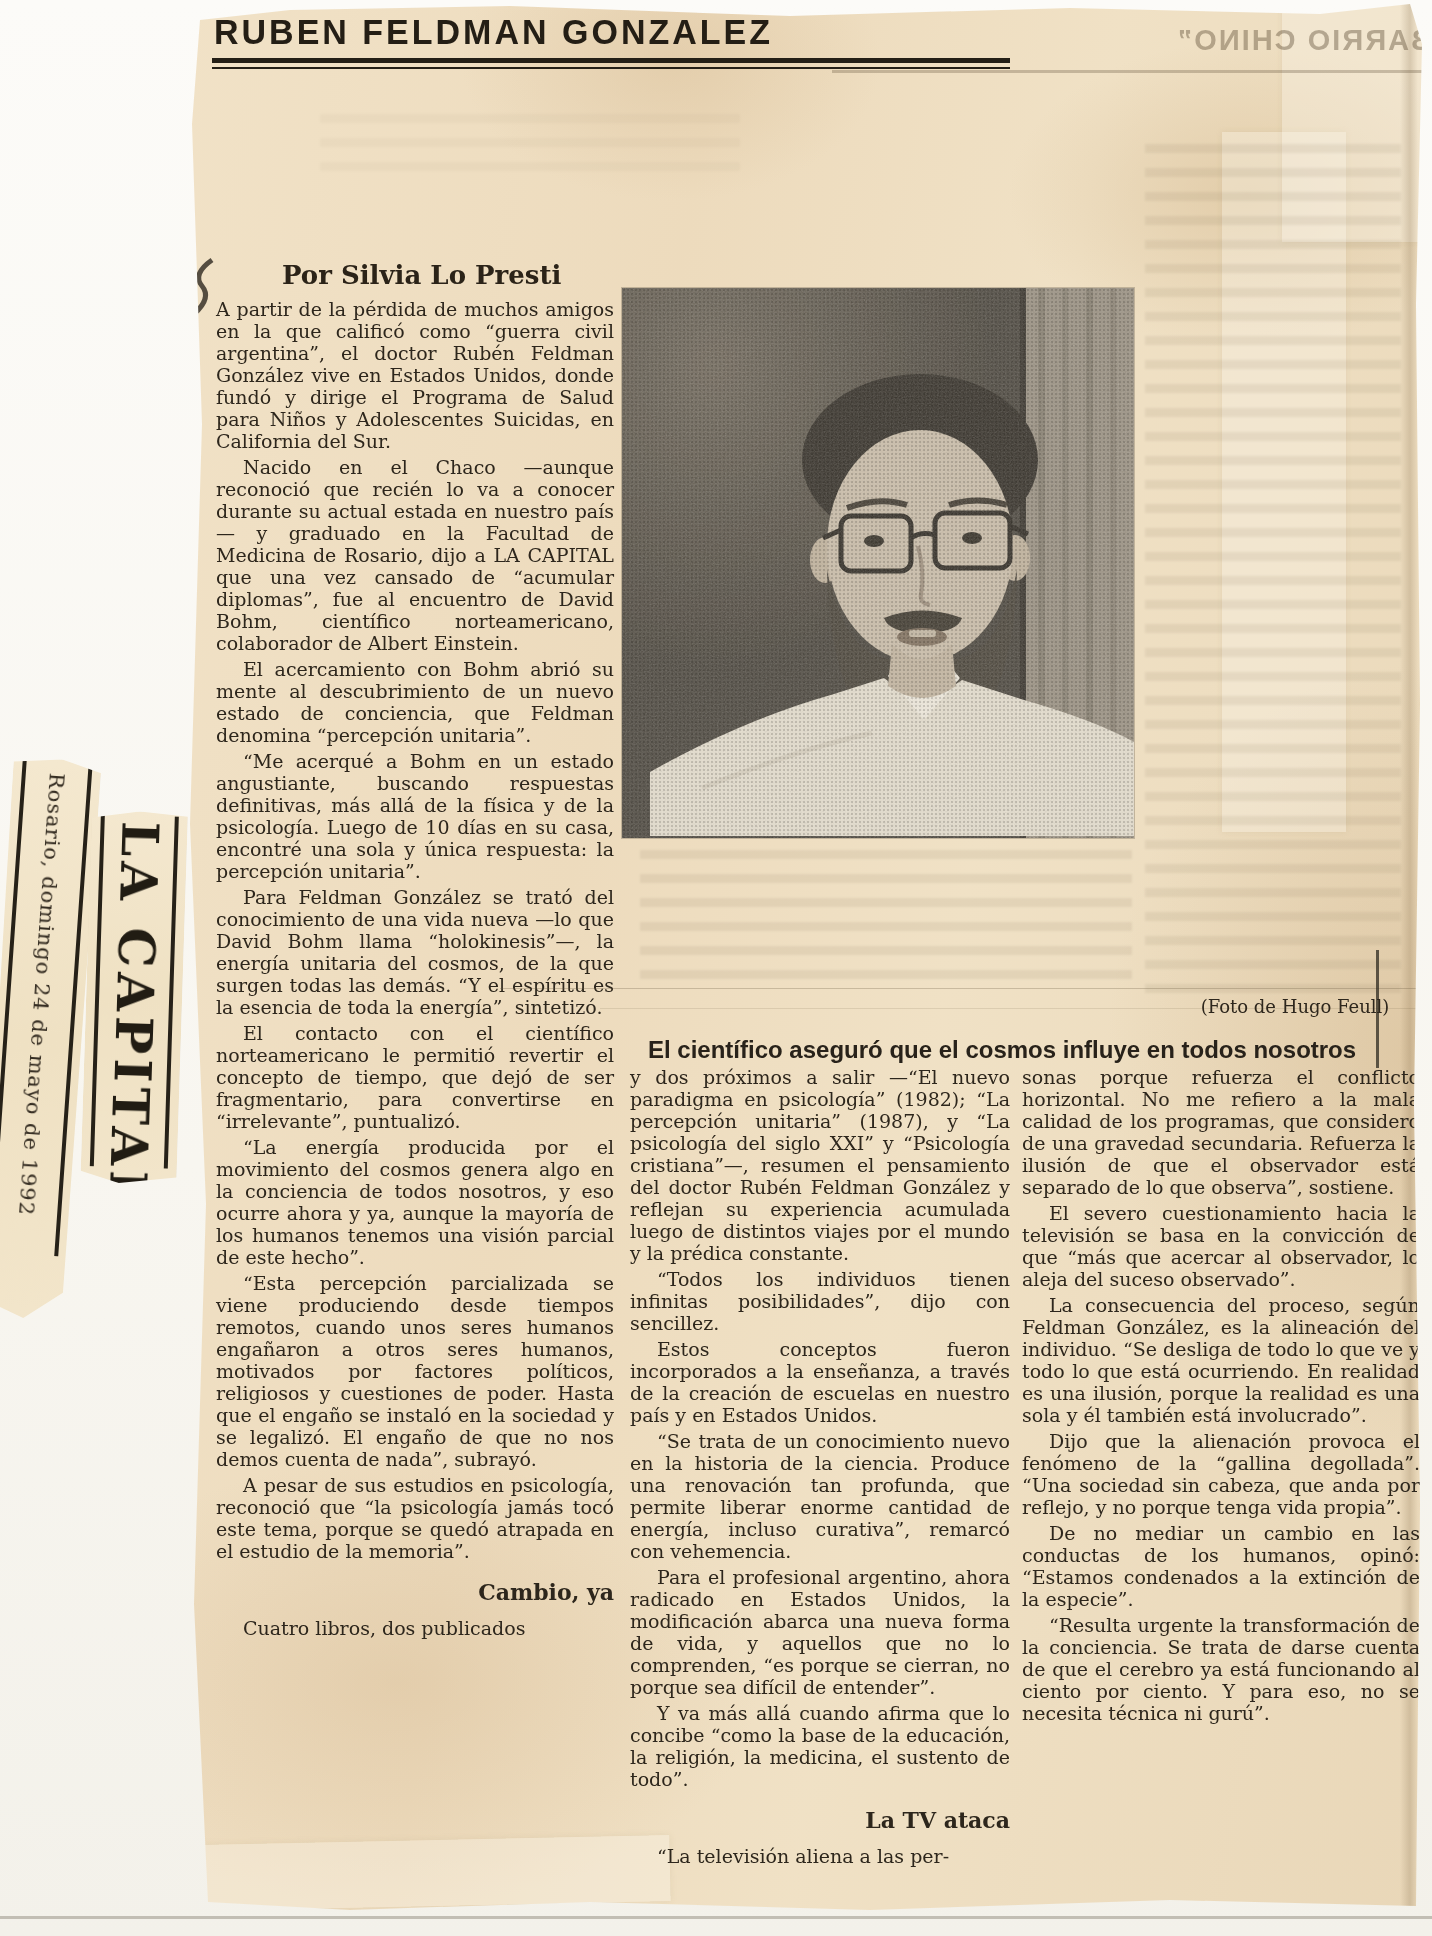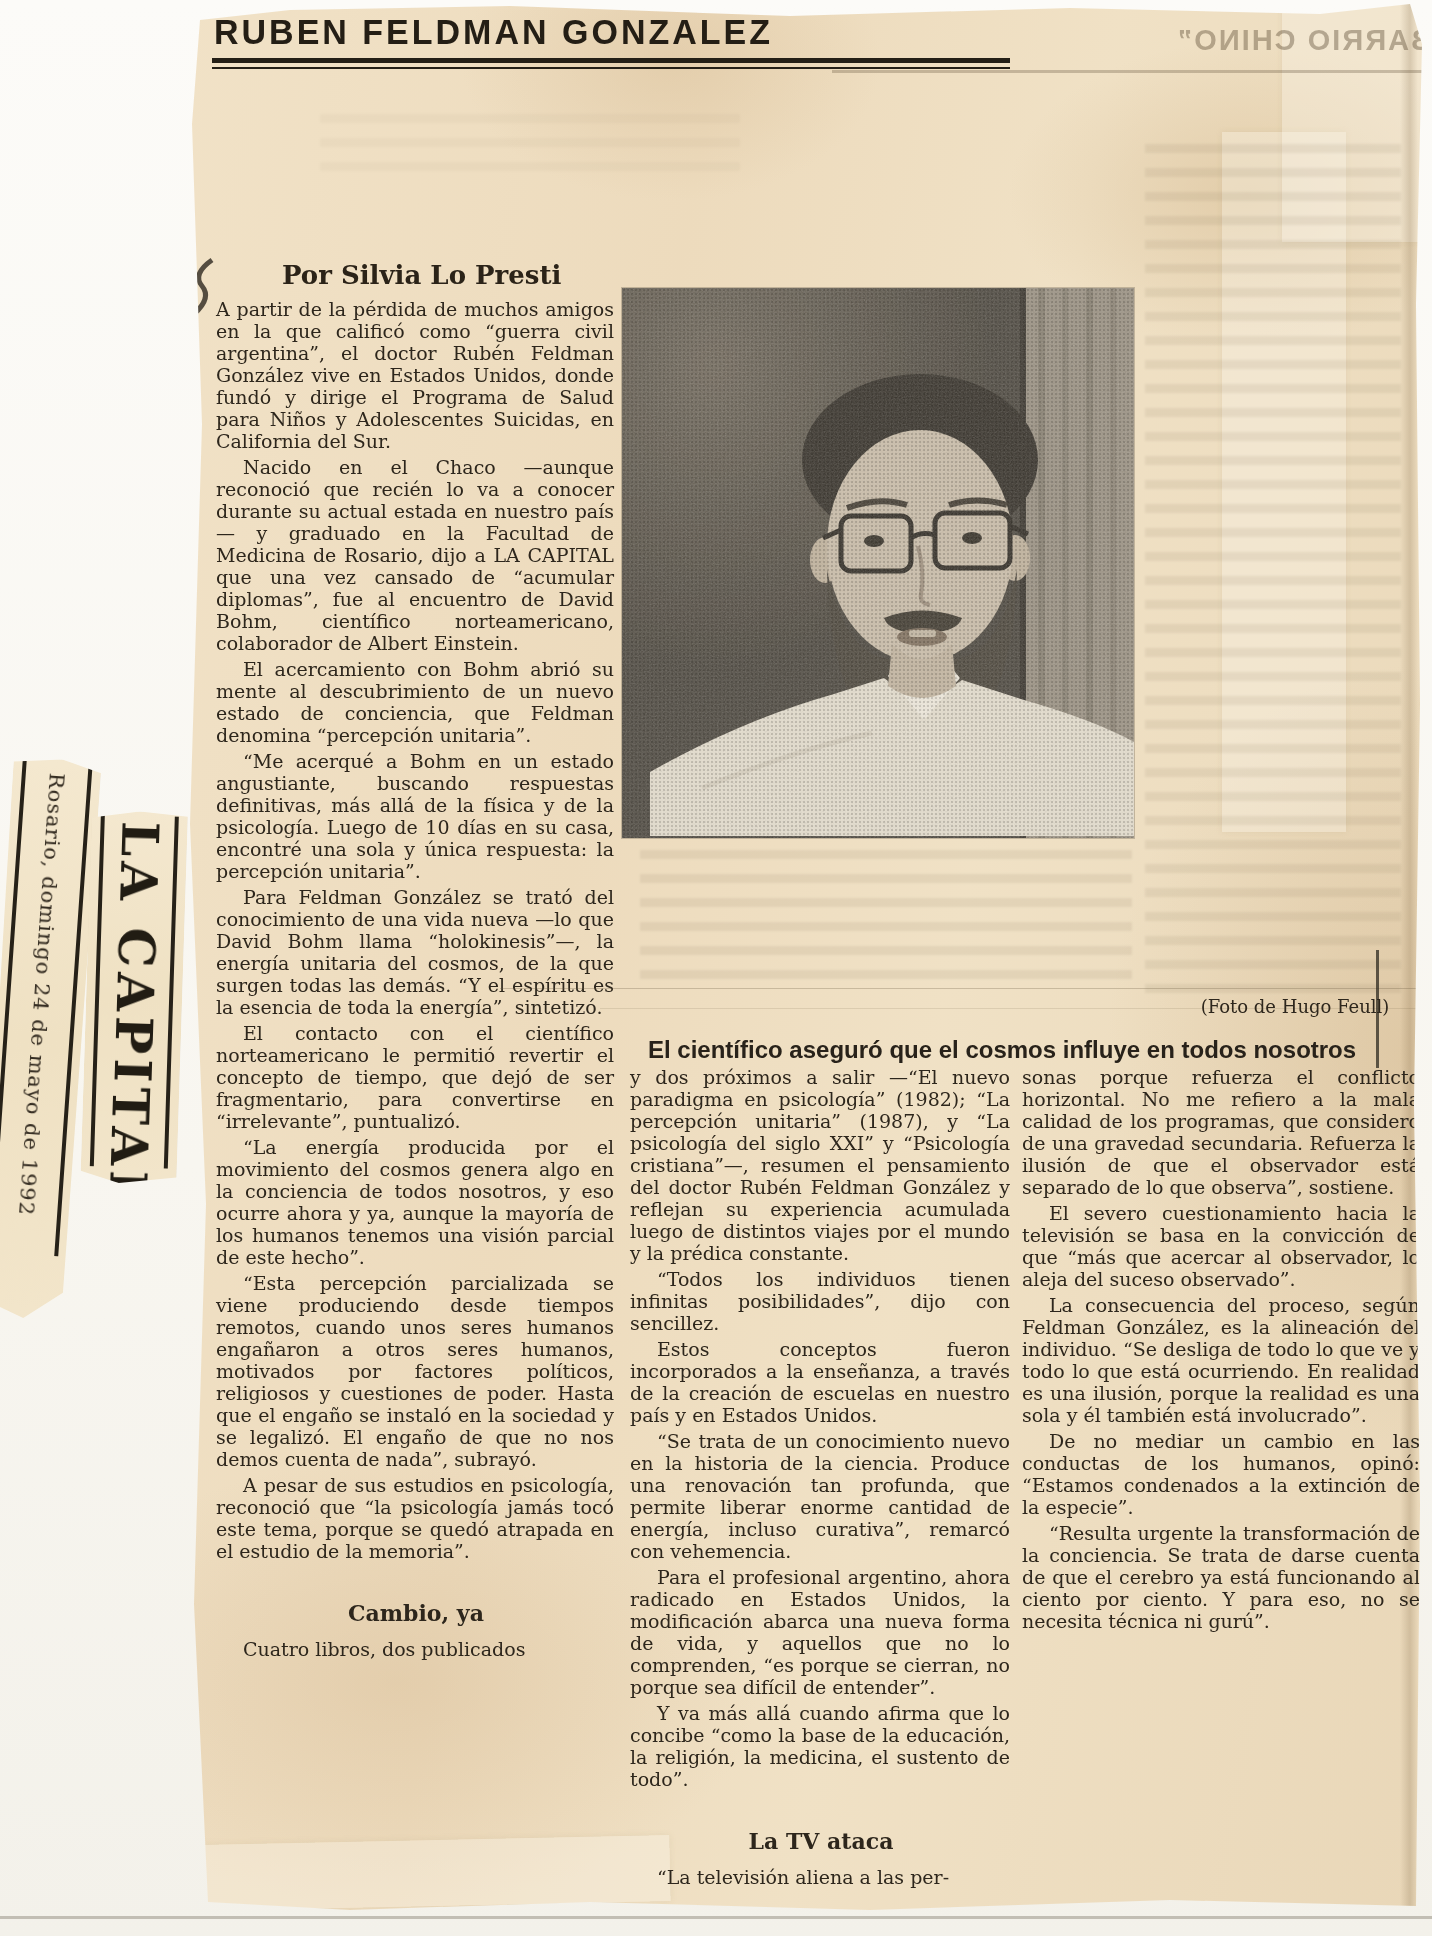--- a/index.html
+++ b/index.html
@@ -47,21 +47,21 @@
   .gs3{left:150px;top:110px;width:420px;height:60px;opacity:.35;}
   
   .byline{position:absolute;left:112px;top:256px;font-weight:bold;font-size:26px;color:#2b2318;}
   .pen-mark{position:absolute;left:18px;top:252px;}
   .col{position:absolute;color:#2d261c;font-size:19px;line-height:22px;text-align:justify;}
   .col p{margin:0 0 4px 0;text-indent:27px;}
   .col .cont p:first-child{text-indent:0;}
   .col1{left:46px;top:294px;width:398px;}
   .col2{left:460px;top:1062px;width:380px;}
   .col3{left:852px;top:1062px;width:398px;}
-  .subhead{font-weight:bold;font-size:22px;margin:40px 0 14px 2px;text-indent:0;text-align:center;}
+  .subhead{font-weight:bold;font-size:22px;margin:19px 0 14px 2px;text-indent:0;text-align:right;}
   
   .photo{position:absolute;left:452px;top:284px;width:512px;height:550px;
     box-shadow:0 0 0 1px rgba(60,50,40,.25);}
   .photo svg{display:block;}
   .halftone{position:absolute;left:0;top:0;width:100%;height:100%;opacity:.28;
     background-image:radial-gradient(rgba(10,8,5,.55) 1px,transparent 1.6px);
     background-size:4px 4px;pointer-events:none;}
   .scanline1{position:absolute;left:330px;top:984px;width:920px;height:1px;background:rgba(100,85,60,.28);}
   .scanline2{position:absolute;left:430px;top:1004px;width:820px;height:1px;background:rgba(100,85,60,.14);}
   .edge-mark{position:absolute;left:1206px;top:946px;width:3px;height:118px;background:#2e2920;opacity:.75;}
@@ -210,20 +210,21 @@
         </div>
       <h3 class="subhead">La TV ataca</h3>
       <p>“La televisión aliena a las per-</p>
     </div>
 
     <div class="col col3">
       <div class="cont">
           <p>sonas porque refuerza el conflicto horizontal. No me refiero a la mala calidad de los programas, que considero de una gravedad secundaria. Refuerza la ilusión de que el observador está separado de lo que observa”, sostiene.</p>
           <p>El severo cuestionamiento hacia la televisión se basa en la convicción de que “más que acercar al observador, lo aleja del suceso observado”.</p>
           <p>La consecuencia del proceso, según Feldman González, es la alineación del individuo. “Se desliga de todo lo que ve y todo lo que está ocurriendo. En realidad es una ilusión, porque la realidad es una sola y él también está involucrado”.</p>
+          <p>Dijo que la alienación provoca el fenómeno de la “gallina degollada”. “Una sociedad sin cabeza, que anda por reflejo, y no porque tenga vida propia”.</p>
           <p>De no mediar un cambio en las conductas de los humanos, opinó: “Estamos condenados a la extinción de la especie”.</p>
           <p>“Resulta urgente la transformación de la conciencia. Se trata de darse cuenta de que el cerebro ya está funcionando al ciento por ciento. Y para eso, no se necesita técnica ni gurú”.</p>
         </div>
     </div>
   </div>
 
   <div class="scan-edge"></div>
 </div>
 
 </body></html>

